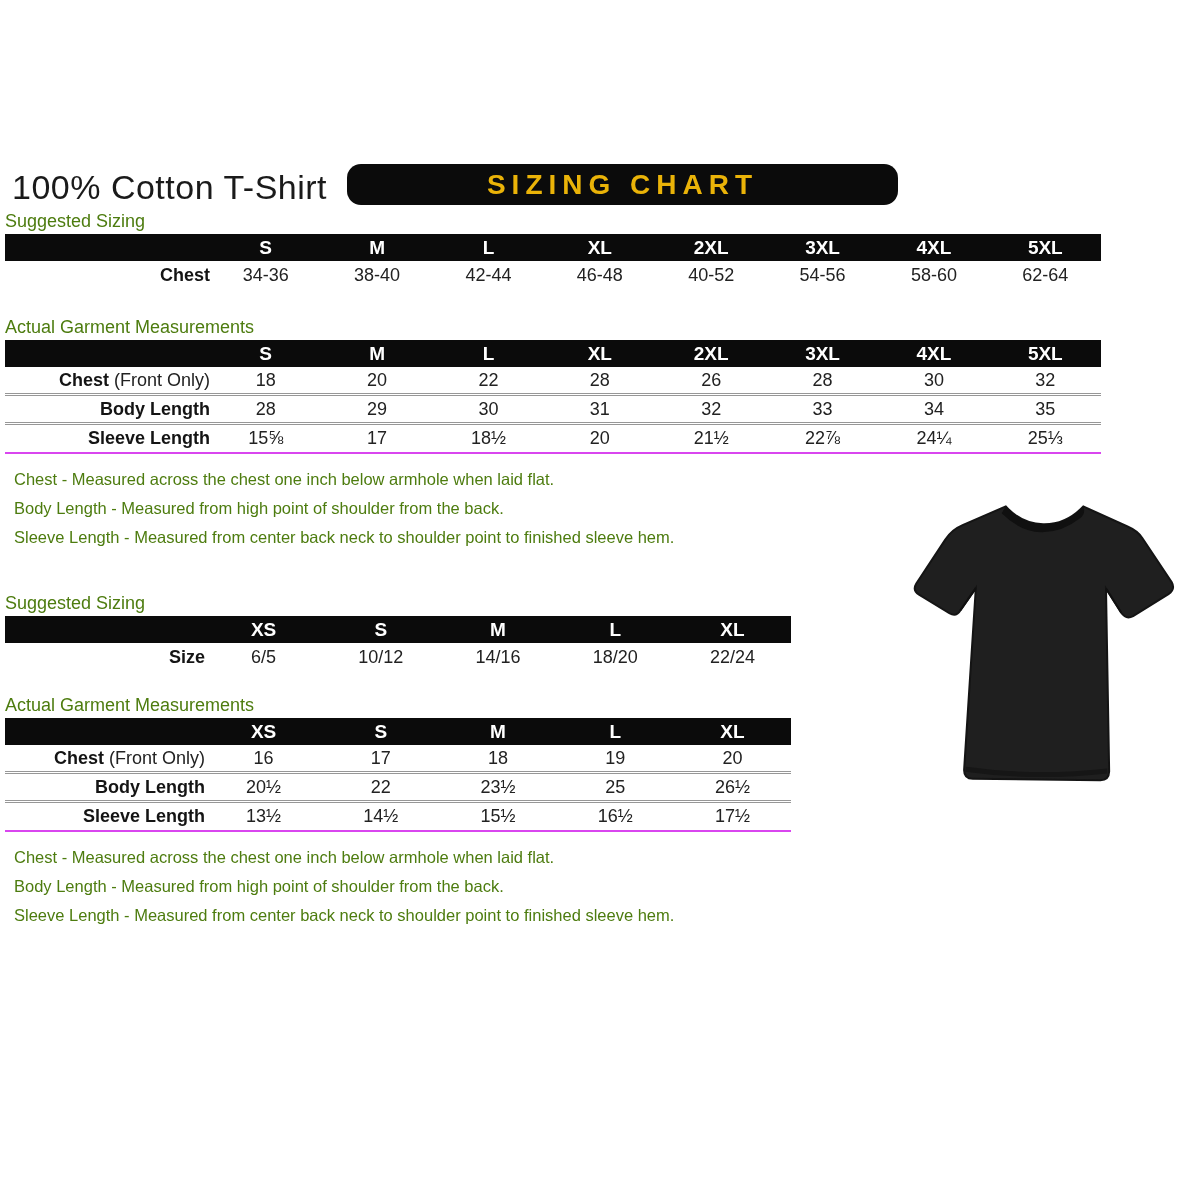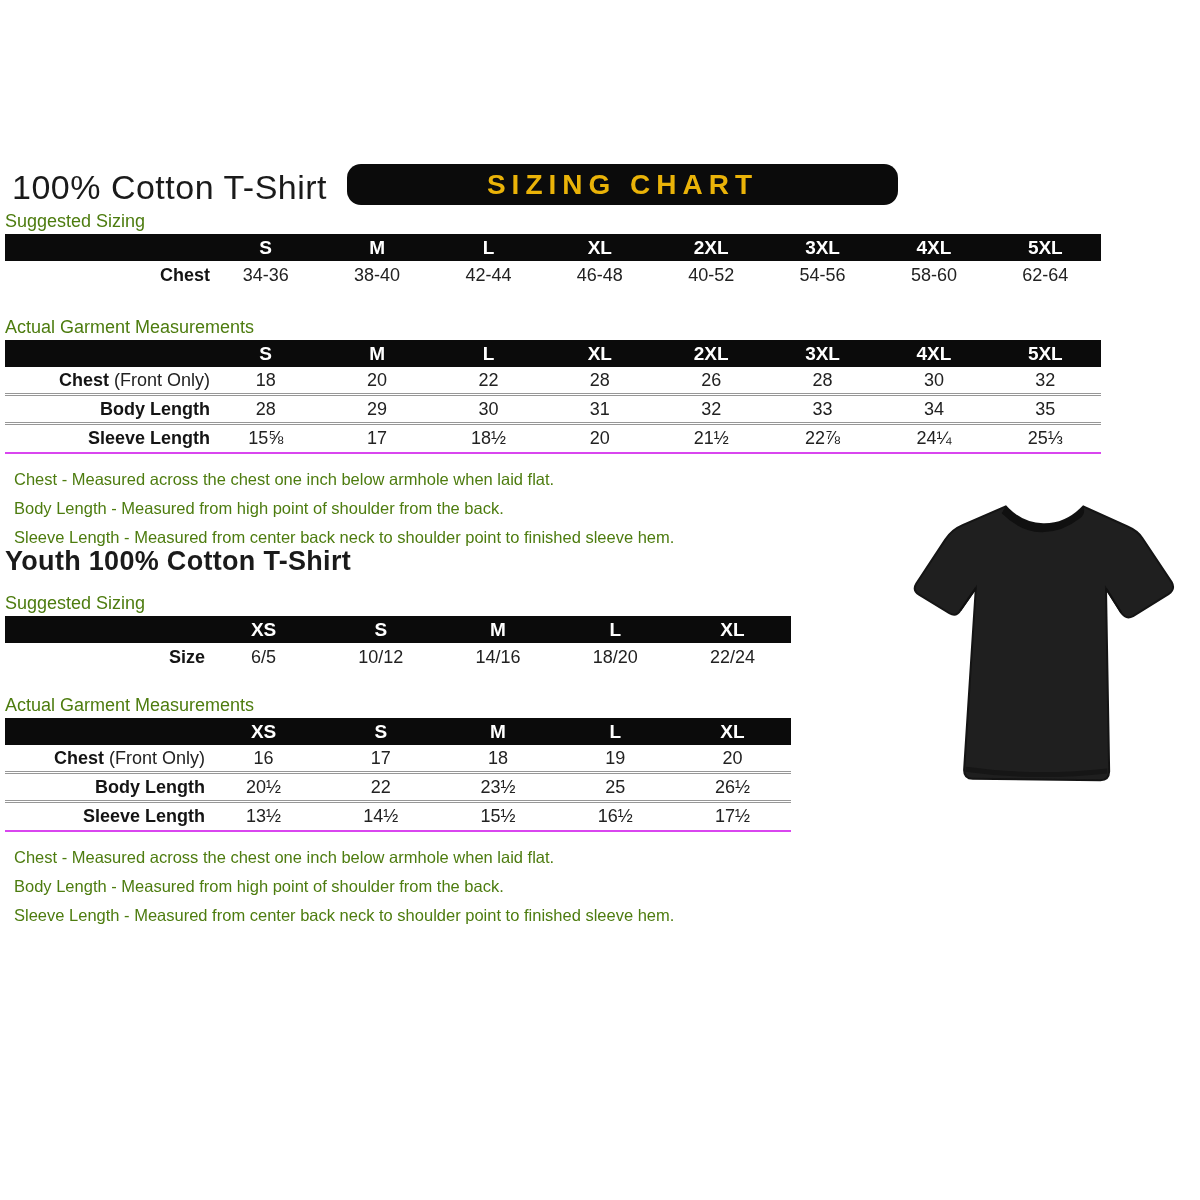--- a/index.html
+++ b/index.html
@@ -121,21 +121,20 @@
         <div class="t-cell">25⅓</div>
       </div>
     </div>
 
   <div class="abs notes" style="left:14px;top:465px;">
       <div class="note">Chest - Measured across the chest one inch below armhole when laid flat.</div>
       <div class="note">Body Length - Measured from high point of shoulder from the back.</div>
       <div class="note">Sleeve Length - Measured from center back neck to shoulder point to finished sleeve hem.</div>
     </div>
 
-  <div class="abs" id="youth-title">Youth 100% Cotton T-Shirt</div>
   <div class="abs section-label" style="left:5px;top:593px;">Suggested Sizing</div>
   <div class="sz-table youth-w" style="left:5px;top:616px;">
       <div class="t-row t-head">
         <div class="t-label"></div>
         <div class="t-cell">XS</div>
         <div class="t-cell">S</div>
         <div class="t-cell">M</div>
         <div class="t-cell">L</div>
         <div class="t-cell">XL</div>
       </div>

